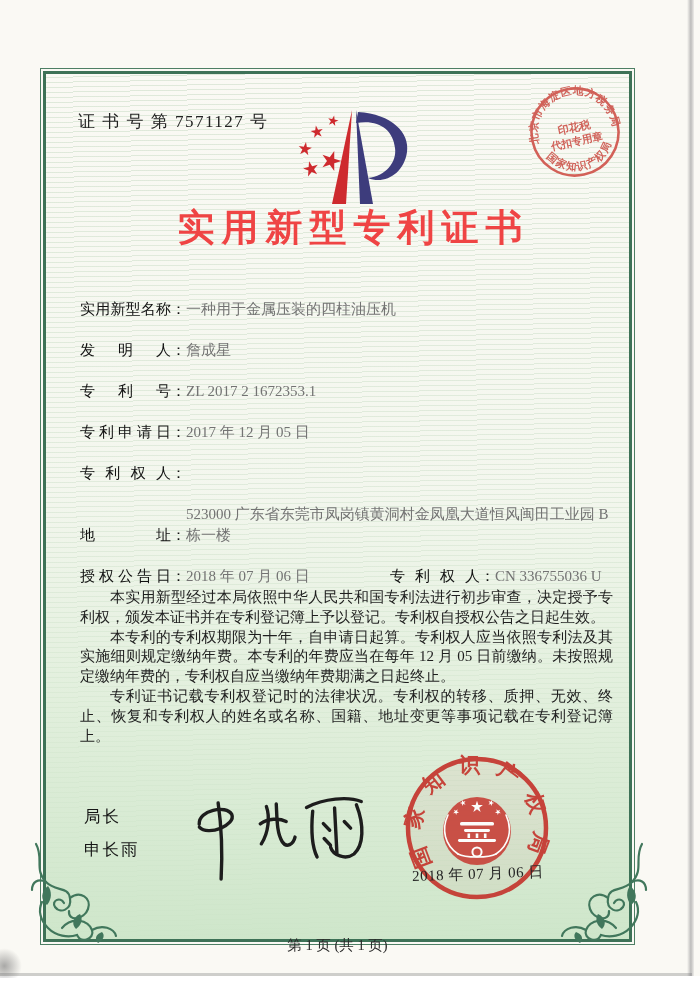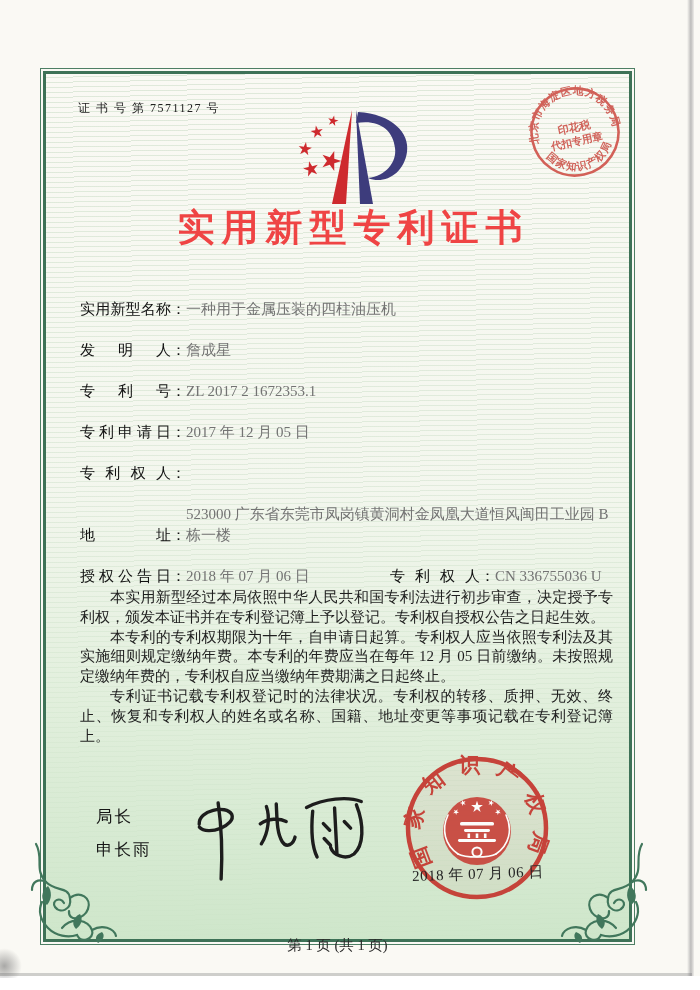--- a/index.html
+++ b/index.html
@@ -18,42 +18,42 @@
   .waves { position:absolute; left:44px; top:72px; width:588px; height:870px;
     background:
       linear-gradient(180deg, rgba(236,246,233,0) 0%, rgba(228,241,224,0.30) 48%, rgba(216,235,211,0.75) 74%, rgba(204,229,200,0.95) 100%),
       repeating-linear-gradient(179deg, rgba(125,175,125,0.22) 0 1px, rgba(255,255,255,0) 1px 5px);
   }
 
   
   .frame { position:absolute; left:40px; top:68px; width:595px; height:877px; border:1px solid #4d7f64; }
   .frame-inner { position:absolute; inset:2px; border:3px solid #3e7257; }
 
-  .cert-no { position:absolute; left:78px; top:100px; font-size:12px; letter-spacing:1.5px; color:#222; }
+  .cert-no { position:absolute; left:78px; top:110px; font-size:17px; letter-spacing:1.5px; color:#222; }
 
   .logo { position:absolute; left:286px; top:106px; width:130px; height:102px; }
 
   .stamp { position:absolute; left:527px; top:84px; width:96px; height:96px; transform:rotate(-12deg); opacity:0.92; }
 
   .title { position:absolute; left:0; top:203px; width:700px; text-align:center;
     font-size:37px; font-weight:bold; letter-spacing:7px; color:#ef4444; text-indent:7px; }
 
   .fields { position:absolute; left:80px; top:299px; width:534px; font-size:15px; }
   .row { display:flex; align-items:flex-end; line-height:21px; margin-bottom:20px; position:relative; }
   .lbl { display:inline-block; width:91px; text-align:justify; text-align-last:justify; -moz-text-align-last:justify; color:#111; flex:none; }
   .colon { flex:none; color:#111; }
   .val { flex:1; color:#737373; }
   .pair-right { position:absolute; left:310px; top:0; display:flex; }
   .pair-right .lbl { width:90px; }
 
   .paras { position:absolute; left:80px; top:588px; width:533px; font-size:15px; line-height:19.8px;
     text-align:justify; color:#1e1e1e; }
   .para { text-indent:2em; }
 
-  .officer { position:absolute; left:96px; top:806px; font-size:16.5px; letter-spacing:2px; color:#161616; }
+  .officer { position:absolute; left:84px; top:806px; font-size:16.5px; letter-spacing:2px; color:#161616; }
   .officer div { margin-bottom:11px; }
   .sig { position:absolute; left:182px; top:792px; width:190px; height:90px; transform:rotate(-3deg); }
 
   .seal { position:absolute; left:402px; top:753px; width:150px; height:150px; opacity:0.93; }
   .seal-date { position:absolute; left:412px; top:864px; width:170px; font-size:15px; letter-spacing:0.5px;
     color:#242424; transform:rotate(-2deg); }
 
   .footer { position:absolute; left:40px; top:936px; width:595px; text-align:center; font-size:14.5px; color:#2a2a2a; }
 
   .flourish { position:absolute; width:100px; height:108px; }

